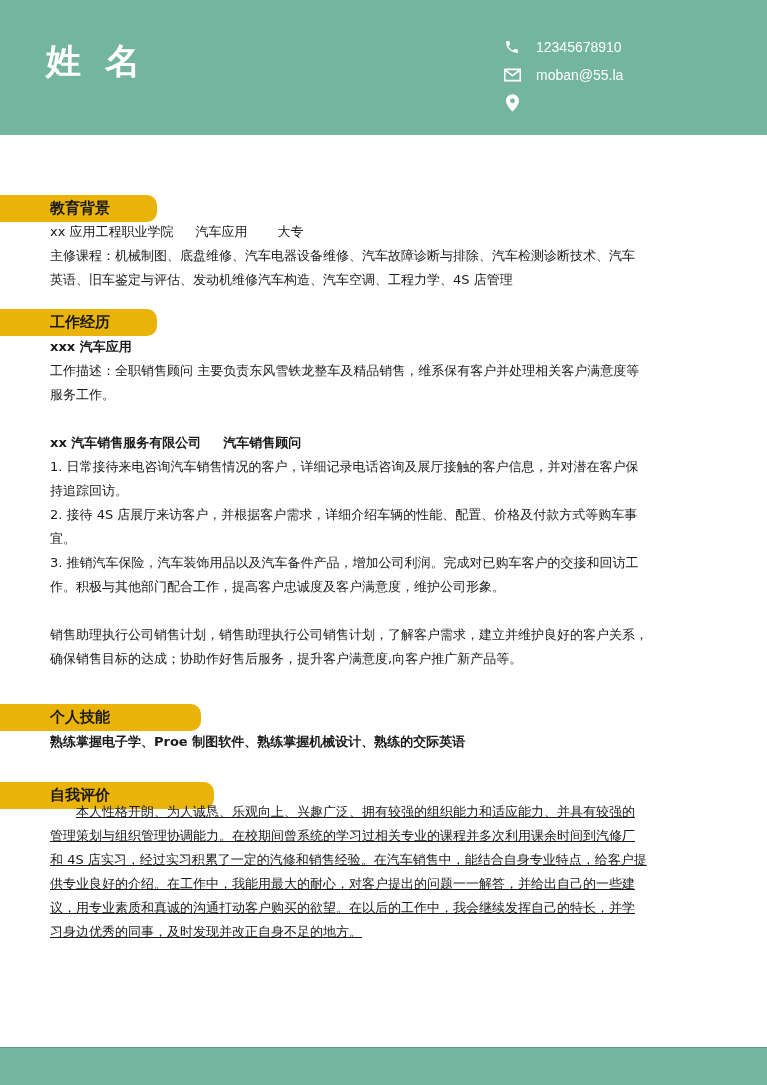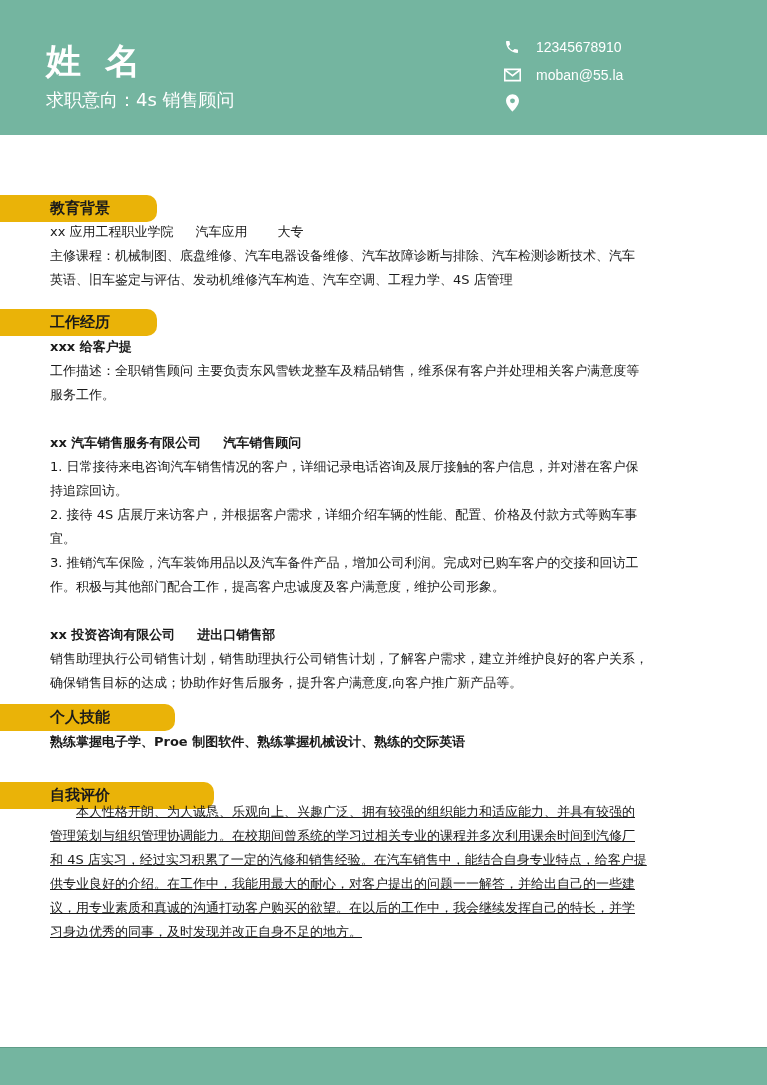--- a/index.html
+++ b/index.html
@@ -49,21 +49,20 @@
   .footer {
     position: absolute; left: 0; top: 1047px; width: 767px; height: 38px;
     background: #74b5a0; border-top: 1px solid #5f9c88;
   }
 </style>
 </head>
 <body>
 
 <div class="header">
   <div class="name">姓 名</div>
-  <div class="intent">求职意向：4s 销售顾问</div>
   <div class="contact">
     <div class="contact-row">
       <span class="ic">
         <svg width="16" height="16" viewBox="0 0 24 24">
             <path d="M6.6 10.8c1.4 2.8 3.8 5.1 6.6 6.6l2.2-2.2c.3-.3.7-.4 1-.2 1.1.4 2.3.6 3.6.6.6 0 1 .4 1 1V20c0 .6-.4 1-1 1C10.6 21 3 13.4 3 4c0-.6.4-1 1-1h3.5c.6 0 1 .4 1 1 0 1.3.2 2.5.6 3.6.1.3 0 .7-.2 1L6.6 10.8z"></path>
           </svg>
       </span>
       <span>12345678910</span>
     </div>
     <div class="contact-row">
@@ -94,38 +93,37 @@
     <span>xx 应用工程职业学院</span><span class="gap"></span><span>汽车应用</span><span class="gap" style="width:30px"></span><span>大专</span>
   </p>
   <p>主修课程：机械制图、底盘维修、汽车电器设备维修、汽车故障诊断与排除、汽车检测诊断技术、汽车</p>
   <p>英语、旧车鉴定与评估、发动机维修汽车构造、汽车空调、工程力学、4S 店管理</p>
 </div>
 
 <div class="sec-tab" style="top:309px;width:157px;">
   <span>工作经历</span>
 </div>
 <div class="block" style="top:335px;">
-  <p class="b">xxx 给客户提</p>
+  <p class="b">xxx 汽车应用</p>
   <p>工作描述：全职销售顾问 主要负责东风雪铁龙整车及精品销售，维系保有客户并处理相关客户满意度等</p>
   <p>服务工作。</p>
   <p style="height:24px"></p>
   <p class="b"><span>xx 汽车销售服务有限公司</span><span class="gap"></span><span>汽车销售顾问</span></p>
   <p>1. 日常接待来电咨询汽车销售情况的客户，详细记录电话咨询及展厅接触的客户信息，并对潜在客户保</p>
   <p>持追踪回访。</p>
   <p>2. 接待 4S 店展厅来访客户，并根据客户需求，详细介绍车辆的性能、配置、价格及付款方式等购车事</p>
   <p>宜。</p>
   <p>3. 推销汽车保险，汽车装饰用品以及汽车备件产品，增加公司利润。完成对已购车客户的交接和回访工</p>
   <p>作。积极与其他部门配合工作，提高客户忠诚度及客户满意度，维护公司形象。</p>
   <p style="height:24px"></p>
-  <p class="b"><span>xx 投资咨询有限公司</span><span class="gap"></span><span>进出口销售部</span></p>
   <p>销售助理执行公司销售计划，销售助理执行公司销售计划，了解客户需求，建立并维护良好的客户关系，</p>
   <p>确保销售目标的达成；协助作好售后服务，提升客户满意度,向客户推广新产品等。</p>
 </div>
 
-<div class="sec-tab" style="top:704px;width:175px;">
+<div class="sec-tab" style="top:704px;width:201px;">
   <span>个人技能</span>
 </div>
 <div class="block" style="top:730px;font-weight:bold;">
   <p>熟练掌握电子学、Proe 制图软件、熟练掌握机械设计、熟练的交际英语</p>
 </div>
 
 <div class="sec-tab" style="top:782px;width:175px;padding-left:39px;">
   <span>自我评价</span>
 </div>
 <div class="block" style="top:800px;text-decoration:underline;">

